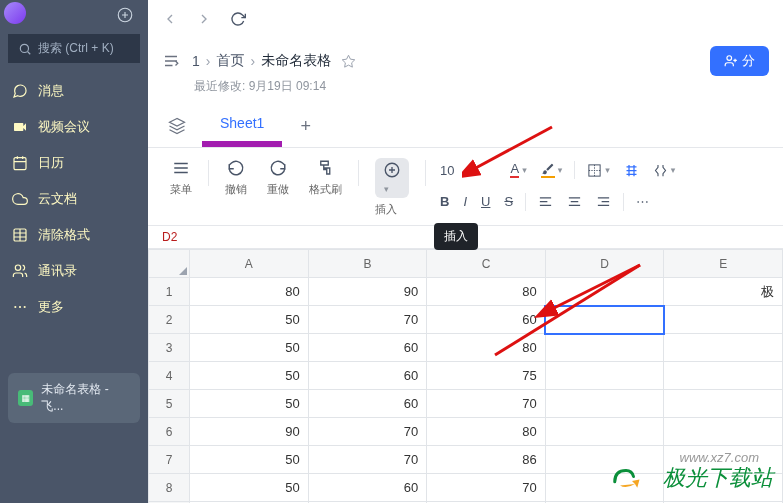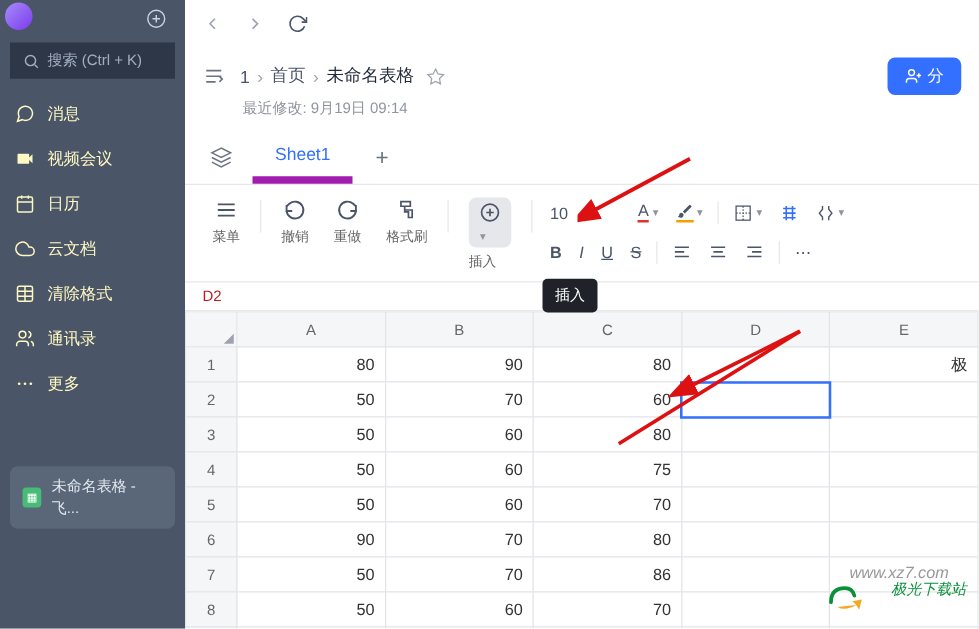--- a/index.html
+++ b/index.html
@@ -58,21 +58,21 @@
 .col-A, .col-B, .col-C, .col-D, .col-E { width: 104px; }
 .grid td.data { text-align: right; padding-right: 8px; }
 .grid td.selected { outline: 2px solid #3370ff; outline-offset: -1px; background: #fff; }
 .corner { position: relative; }
 .corner::after { content: ""; position: absolute; right: 2px; bottom: 2px; border-style: solid; border-width: 0 0 8px 8px; border-color: transparent transparent #9ca3af transparent; }
 
 .tooltip { position: absolute; left: 434px; top: 223px; background: #1f2329; color: #fff; font-size: 12px; padding: 5px 10px; border-radius: 4px; z-index: 20; }
 
 .arrow-red { position: absolute; pointer-events: none; z-index: 15; }
 
-.watermark { position: absolute; right: 10px; bottom: 10px; display: flex; gap: 22px; font-size: 12px; color: #0b8f3a; font-style: italic; z-index: 30; }
+.watermark { position: absolute; right: 10px; bottom: 10px; display: flex; align-items: center; gap: 22px; font-size: 22px; color: #0b8f3a; font-style: italic; z-index: 30; }
 .watermark .logo { width: 30px; height: 30px; }
 .url-txt { position: absolute; right: 24px; bottom: 38px; font-size: 13px; color: #999; font-style: italic; z-index: 30; }
 
 .color-underline-red { border-bottom: 2px solid #e03131; display: inline-block; line-height: 14px; }
 .color-underline-yellow { border-bottom: 2px solid #f59f00; display: inline-block; line-height: 14px; }
 svg { display: block; }
 </style>
 </head>
 <body>
 

